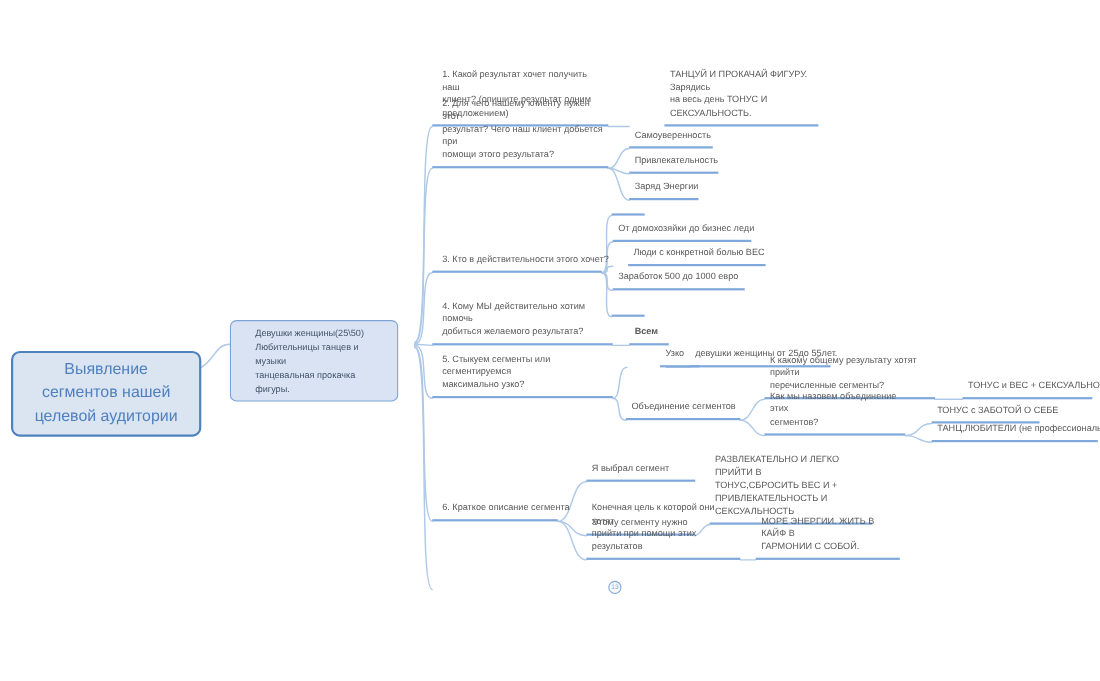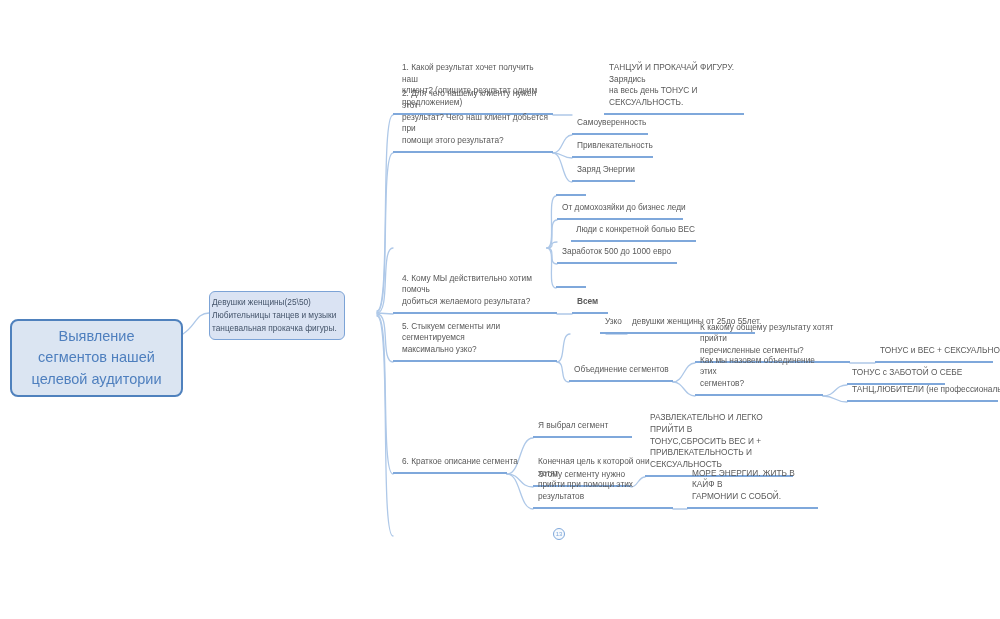--- a/index.html
+++ b/index.html
@@ -30,24 +30,24 @@
   .nw{white-space:nowrap;}
   .stub{padding:0;height:2px;}
   .root-box{
     position:absolute;left:10px;top:319px;width:173px;height:78px;
     box-sizing:border-box;background:var(--root-fill);
     border:2px solid var(--root-border);border-radius:8px;
     display:flex;align-items:center;justify-content:center;text-align:center;
     color:var(--root-text);font-size:14.5px;line-height:1.45;white-space:pre-line;
   }
   .segment-box{
-    position:absolute;left:209px;top:291px;width:136px;min-height:44px;
+    position:absolute;left:209px;top:291px;width:153px;min-height:44px;
     box-sizing:border-box;background:var(--seg-fill);
     border:1px solid var(--seg-border);border-radius:6px;
-    padding:4px 2px;color:#44546a;font-size:8.3px;line-height:1.55;white-space:pre-line;
+    padding:4px 22px;color:#44546a;font-size:8.3px;line-height:1.55;white-space:pre-line;
   }
   .badge{
     position:absolute;left:553px;top:528px;width:12px;height:12px;
     box-sizing:border-box;border:1px solid var(--line);border-radius:50%;
     background:#f7fafd;color:var(--line);font-size:6px;line-height:10px;
     text-align:center;
   }
 </style>
 </head>
 <body>
@@ -103,20 +103,21 @@
   <div class="a" style="left:572px;bottom:504px;width:140px;margin-left:32px;">ТАНЦУЙ И ПРОКАЧАЙ ФИГУРУ. Зарядись
 на весь день ТОНУС И СЕКСУАЛЬНОСТЬ.</div>
 
   <div class="q" style="left:393px;bottom:466px;width:160px;">2. Для чего нашему клиенту нужен этот
 результат? Чего наш клиент добьется при
 помощи этого результата?</div>
   <div class="a nw" style="left:572px;bottom:484px;width:76px;">Самоуверенность</div>
   <div class="a nw" style="left:572px;bottom:461px;width:81px;">Привлекательность</div>
   <div class="a nw" style="left:572px;bottom:437px;width:63px;">Заряд Энергии</div>
 
+  <div class="q nw" style="left:393px;bottom:371px;width:154px;">3. Кто в действительности этого хочет?</div>
   <div class="a stub" style="left:556px;bottom:423px;width:30px;"></div>
   <div class="a nw" style="left:557px;bottom:399px;width:126px;">От домохозяйки до бизнес леди</div>
   <div class="a nw" style="left:571px;bottom:377px;width:125px;">Люди с конкретной болью ВЕС</div>
   <div class="a nw" style="left:557px;bottom:355px;width:120px;">Заработок 500 до 1000 евро</div>
   <div class="a stub" style="left:556px;bottom:331px;width:30px;"></div>
 
   <div class="q" style="left:393px;bottom:305px;width:164px;">4. Кому МЫ действительно хотим помочь
 добиться желаемого результата?</div>
   <div class="a nw" style="left:572px;bottom:305px;width:36px;font-weight:bold;">Всем</div>
 

